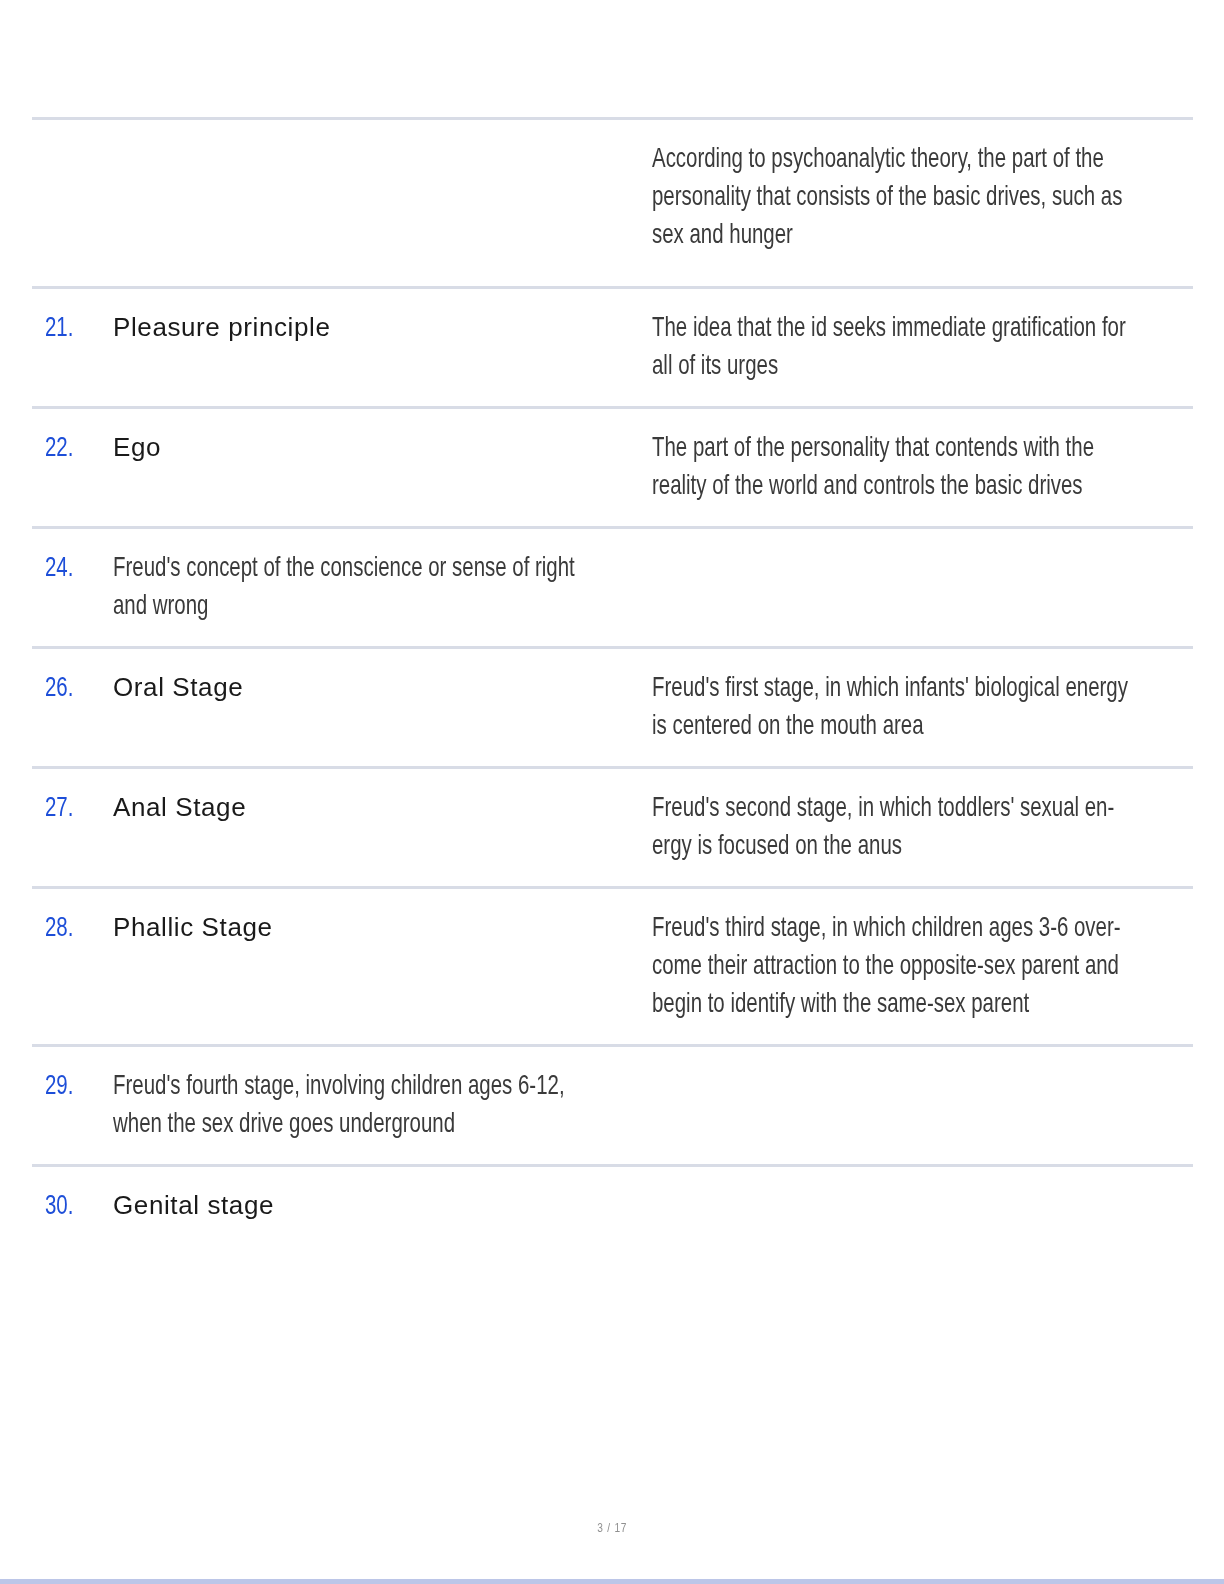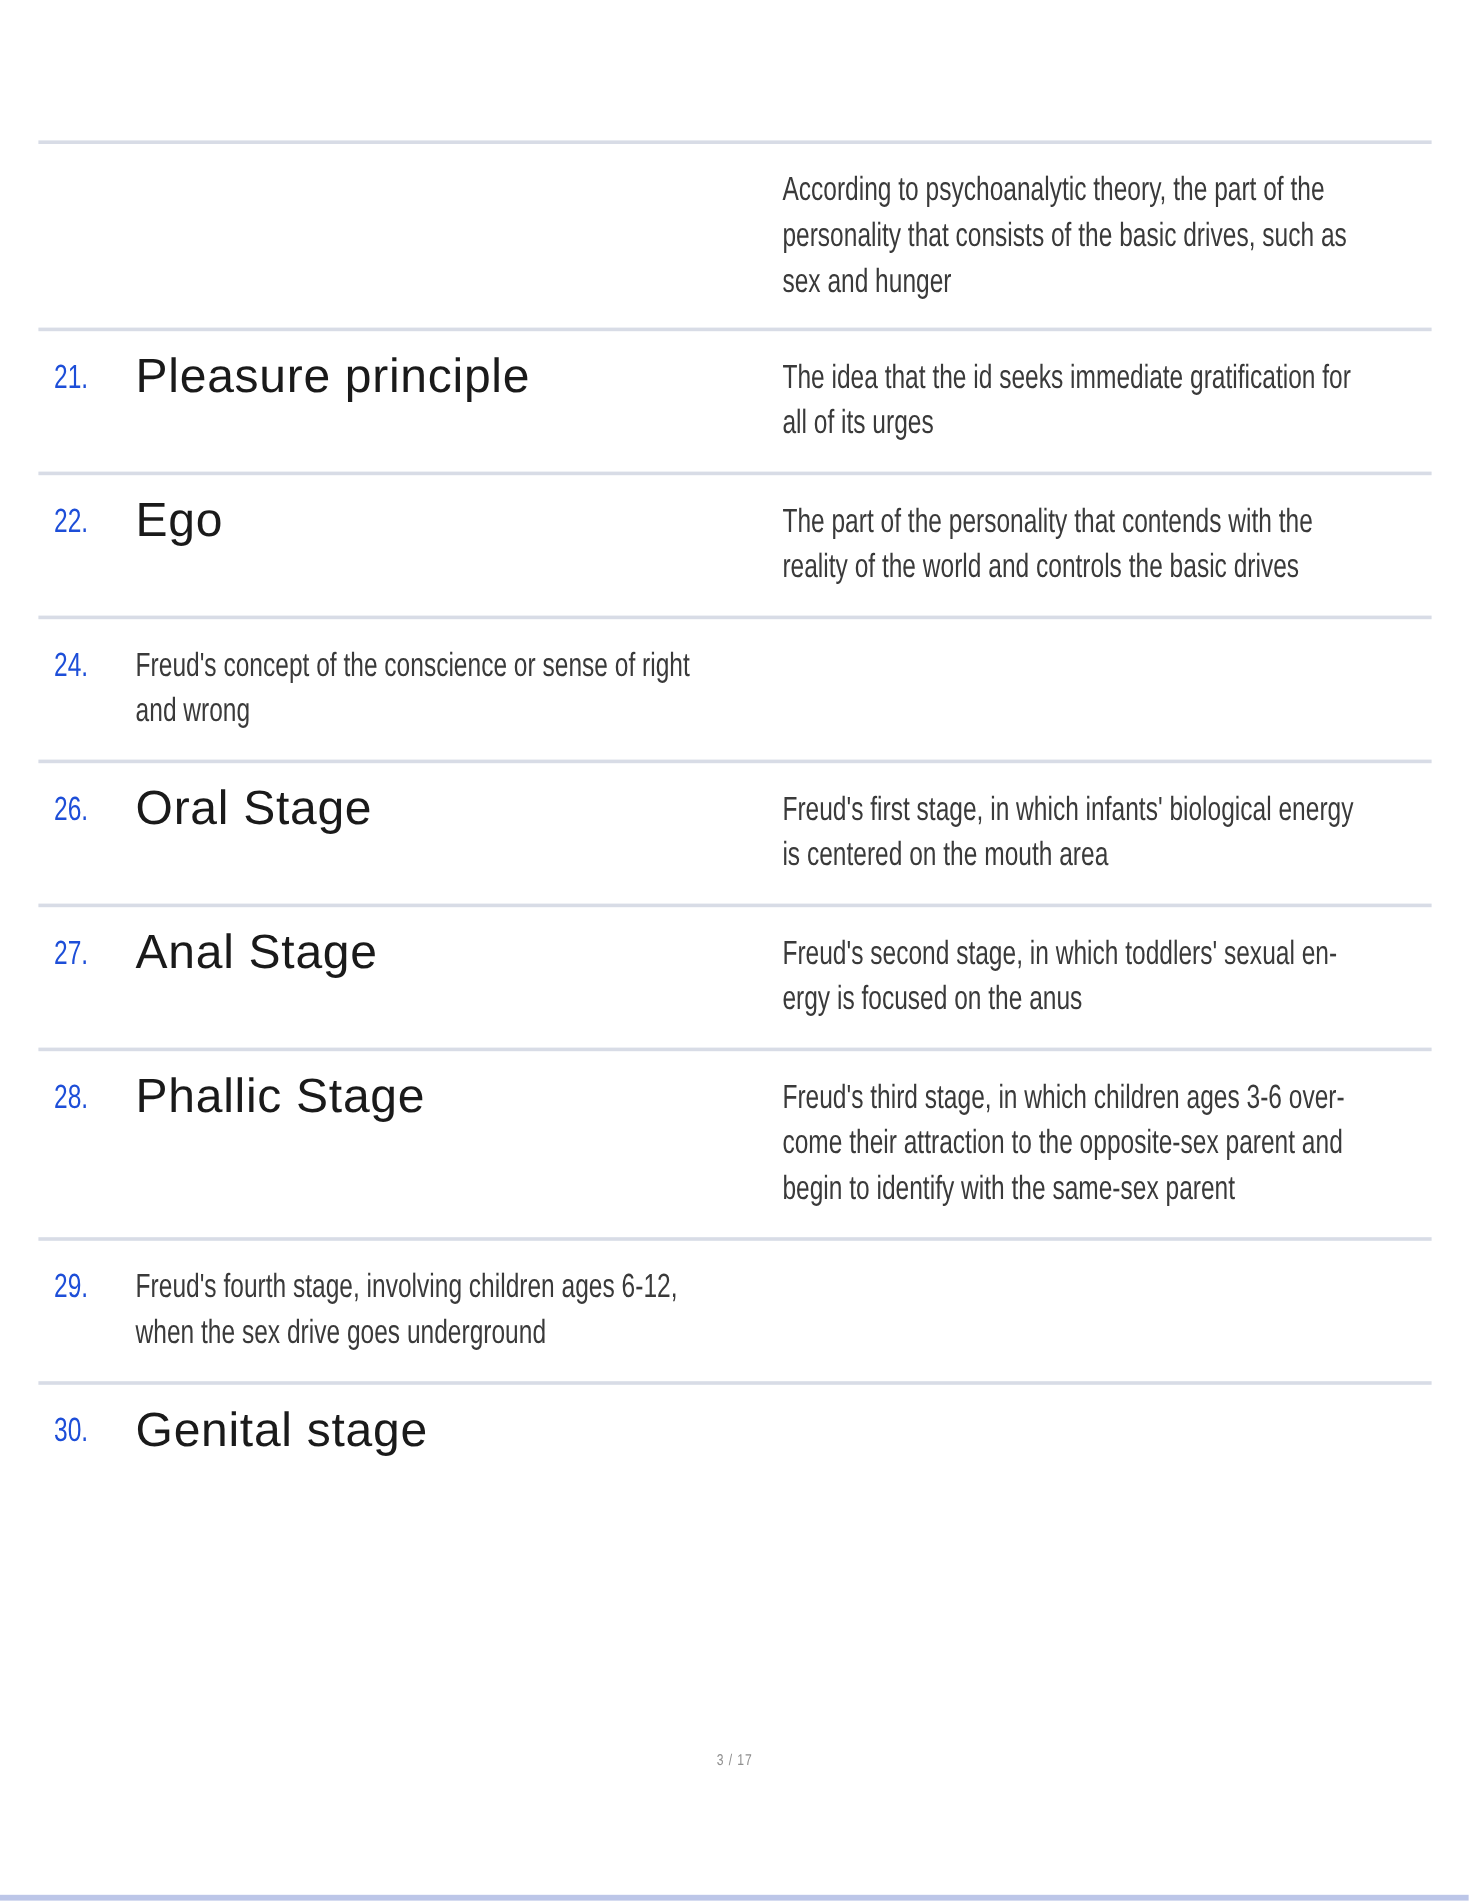--- a/index.html
+++ b/index.html
@@ -20,42 +20,42 @@
     top: 117px;
     width: 1161px;
   }
   .row {
     display: flex;
     align-items: flex-start;
     border-top: 3px solid #d8dce6;
     padding: 19px 0 22px 0;
   }
   .row.partial {
-    padding-bottom: 20px;
+    padding-bottom: 33px;
   }
   .col-num {
     width: 81px;
     box-sizing: border-box;
     padding-left: 13px;
     flex: none;
     font-size: 28px;
     line-height: 38px;
     color: #1d4ed8;
     white-space: nowrap;
   }
   .col-num .narrow {
     display: inline-block;
     transform: scaleX(0.73);
     transform-origin: 0 0;
   }
   .col-term {
     width: 539px;
     flex: none;
     box-sizing: border-box;
-    font-size: 40px;
+    font-size: 26px;
     line-height: 38px;
     font-weight: 500;
     letter-spacing: 0.6px;
     color: #1a1a1a;
   }
   .col-def {
     width: 541px;
     flex: none;
     overflow: visible;
   }
@@ -65,21 +65,21 @@
     transform-origin: 0 0;
     font-size: 28px;
     line-height: 38px;
     color: #3a3a3a;
     white-space: pre-line;
   }
   .page-footer {
     position: absolute;
     left: 0;
     right: 0;
-    top: 1459px;
+    top: 1520px;
     text-align: center;
     font-size: 13px;
     color: #8f8f8f;
   }
   .page-footer .narrow {
     display: inline-block;
     transform: scaleX(0.78);
     transform-origin: 50% 0;
     letter-spacing: 1px;
   }

